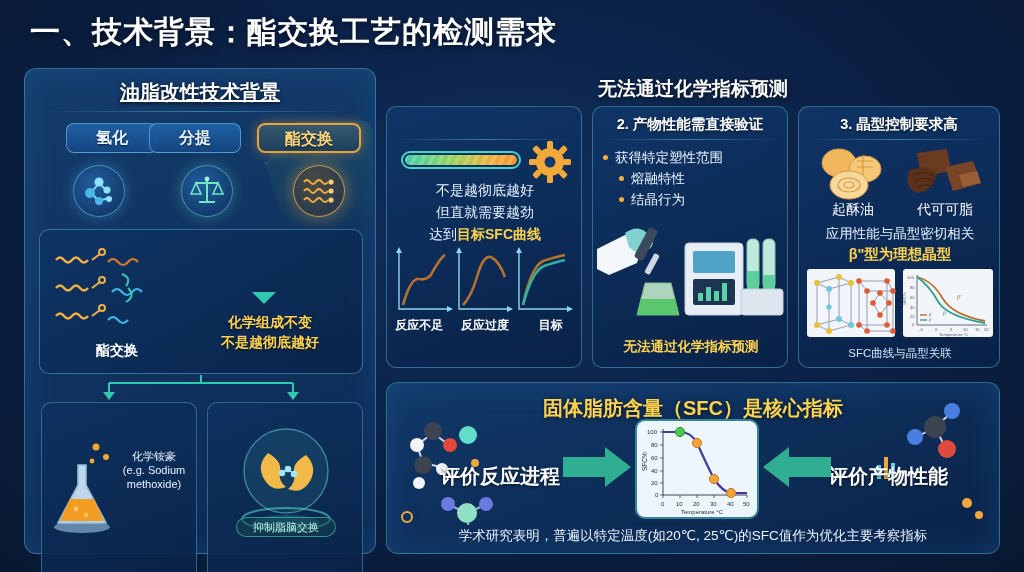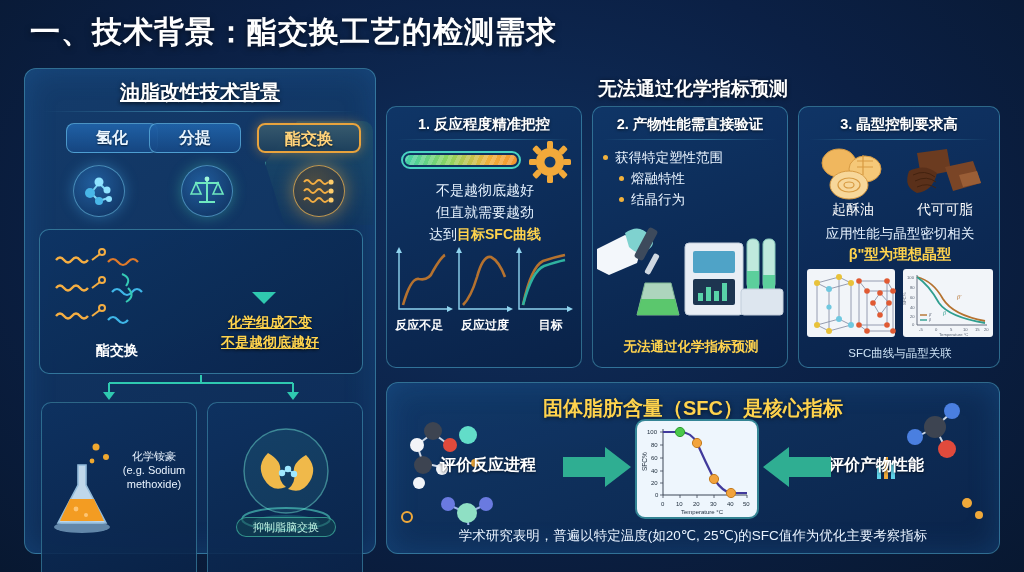--- a/index.html
+++ b/index.html
@@ -102,21 +102,20 @@
   }
   .mid-arrow {
     position: absolute; left: 212px; top: 62px;
     width: 0; height: 0; border-left: 12px solid transparent; border-right: 12px solid transparent;
     border-top: 12px solid #2fc9b0;
   }
   .mid-strong {
     position: absolute; left: 140px; top: 82px; width: 180px; text-align: center;
     font-size: 14px; font-weight: bold; color: #ffd34d; line-height: 20px;
     text-shadow: 0 1px 3px rgba(0,0,0,.6);
-    text-decoration: underline;
   }
 
   
   .branch { position: absolute; left: 14px; top: 306px; width: 324px; height: 26px; }
 
   
   .sub-card {
     position: absolute; top: 333px; width: 156px; height: 204px;
     border: 1px solid rgba(95,200,225,.4); border-radius: 10px;
     background: linear-gradient(160deg, rgba(14,50,96,.9), rgba(10,34,70,.9));
@@ -184,21 +183,21 @@
     font-size: 13.5px; color: #e7f3ff; }
   .c3-strong { position: absolute; left: 4px; top: 138px; width: 194px; text-align: center;
     font-size: 14.5px; font-weight: bold; color: #ffd34d; }
   .c3-imgs { position: absolute; left: 8px; top: 162px; width: 186px; height: 68px; }
   .c3-cap { position: absolute; left: 4px; bottom: 6px; width: 194px; text-align: center;
     font-size: 11.5px; color: #cfe4f7; }
 
   
   .bp-title { position: absolute; top: 12px; width: 100%; text-align: center;
     font-size: 20px; font-weight: bold; color: #ffd34d; text-shadow: 0 1px 4px rgba(0,0,0,.6); }
-  .arrow-text { position: absolute; top: 72px; font-size: 16px; font-weight: bold; color: #ffffff;
+  .arrow-text { position: absolute; top: 80px; font-size: 20px; font-weight: bold; color: #ffffff;
     text-shadow: 0 1px 3px rgba(0,0,0,.6); padding-left: 9px; }
   .at-left { left: 44px; } .at-right { left: 432px; }
   .chart-box { position: absolute; left: 250px; top: 38px; width: 120px; height: 96px;
     border-radius: 8px; background: #eef6fd; box-shadow: 0 0 0 2px rgba(90,220,210,.5); }
   .bp-foot { position: absolute; bottom: 8px; width: 100%; text-align: center;
     font-size: 13.5px; color: #e9f3ff; }
 
   .deco { position: absolute; pointer-events: none; }
 </style>
 </head>
@@ -332,21 +331,20 @@
         <ellipse cx="70" cy="104" rx="34" ry="8" fill="rgba(60,200,190,.25)"></ellipse>
       </svg>
       <div class="enz-pill">抑制脂脑交换</div>
 
     </div>
   </div>
 
   <div class="right-head">无法通过化学指标预测</div>
 
   <div class="rcard rc1">
-    <div class="rcard-title">1. 反应程度精准把控</div>
     <div class="rcard-sep"></div>
 
     <div class="progress-wrap">
       <div class="progress-fill"></div>
     </div>
     <svg class="gear" width="42" height="42" viewBox="0 0 42 42">
       <g fill="#f2a93a">
         <circle cx="21" cy="21" r="14"></circle>
         <g>
           <rect x="18" y="0" width="6" height="8" rx="1.5"></rect>

